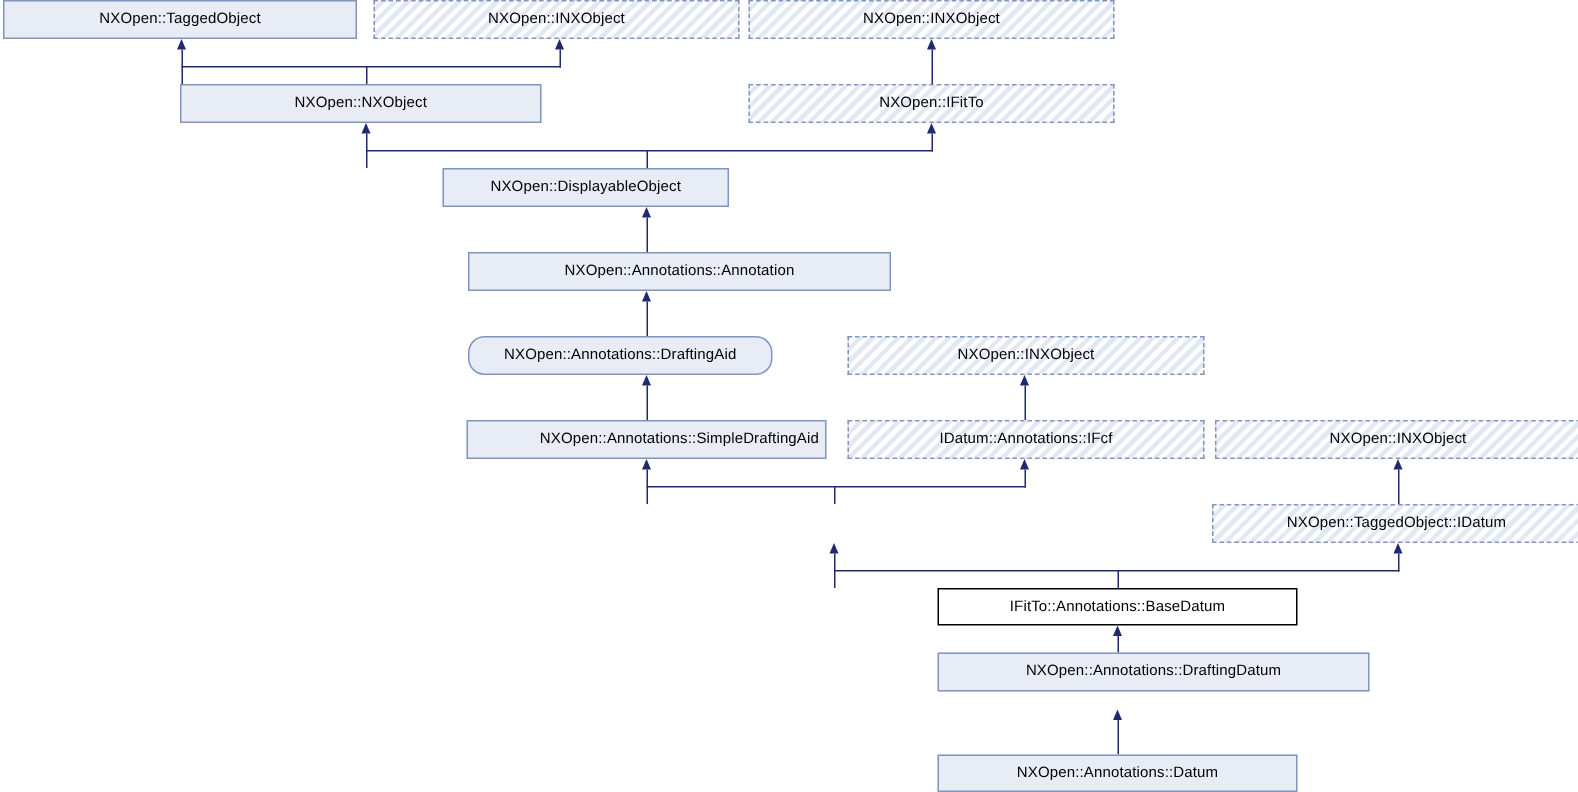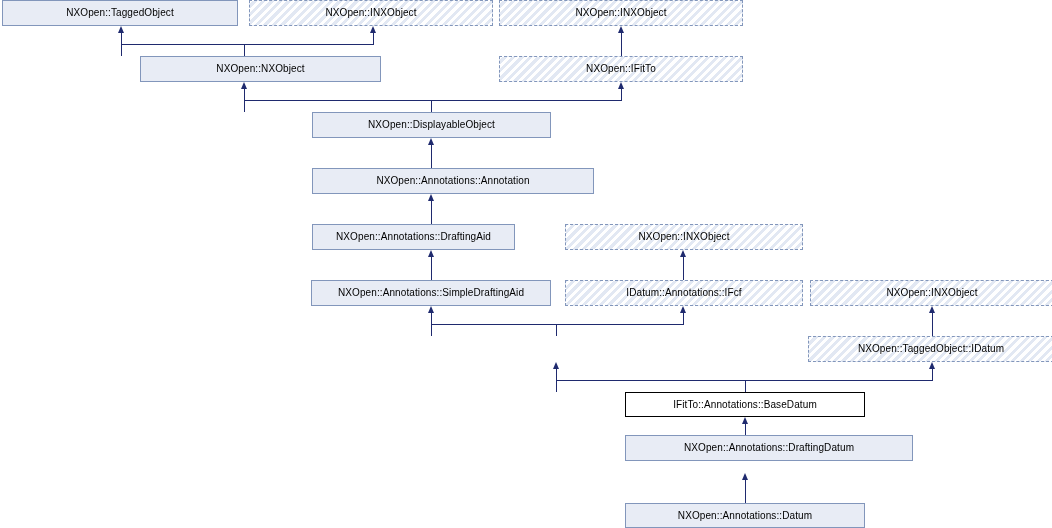--- a/index.html
+++ b/index.html
@@ -149,45 +149,45 @@
   </div>
 
   <div class="node iface" style="left:249px; top:0px; width:244px; height:26px;">
     <span class="label">NXOpen::INXObject</span>
   </div>
 
   <div class="node iface" style="left:499px; top:0px; width:244px; height:26px;">
     <span class="label">NXOpen::INXObject</span>
   </div>
 
-  <div class="node concrete" style="left:140px; top:56px; width:241px; height:26px;">
+  <div class="node concrete" style="left:120px; top:56px; width:241px; height:26px;">
     <span class="label">NXOpen::NXObject</span>
   </div>
 
   <div class="node iface" style="left:499px; top:56px; width:244px; height:26px;">
     <span class="label">NXOpen::IFitTo</span>
   </div>
 
-  <div class="node concrete" style="left:312px; top:112px; width:239px; height:26px;">
+  <div class="node concrete" style="left:295px; top:112px; width:191px; height:26px;">
     <span class="label">NXOpen::DisplayableObject</span>
   </div>
 
   <div class="node concrete" style="left:312px; top:168px; width:282px; height:26px;">
     <span class="label">NXOpen::Annotations::Annotation</span>
   </div>
 
-  <div class="node concrete" style="left:312px; top:224px; width:203px; height:26px;">
+  <div class="node concrete" style="left:312px; top:224px; width:203px; height:26px;border-radius:11px;">
     <span class="label">NXOpen::Annotations::DraftingAid</span>
   </div>
 
   <div class="node iface" style="left:565px; top:224px; width:238px; height:26px;">
     <span class="label">NXOpen::INXObject</span>
   </div>
 
-  <div class="node concrete" style="left:311px; top:280px; width:240px; height:26px;">
+  <div class="node concrete" style="left:311px; top:280px; width:240px; height:26px;justify-content:flex-end;">
     <span class="label">NXOpen::Annotations::SimpleDraftingAid</span>
   </div>
 
   <div class="node iface" style="left:565px; top:280px; width:238px; height:26px;">
     <span class="label">IDatum::Annotations::IFcf</span>
   </div>
 
   <div class="node iface" style="left:810px; top:280px; width:244px; height:26px;">
     <span class="label">NXOpen::INXObject</span>
   </div>

